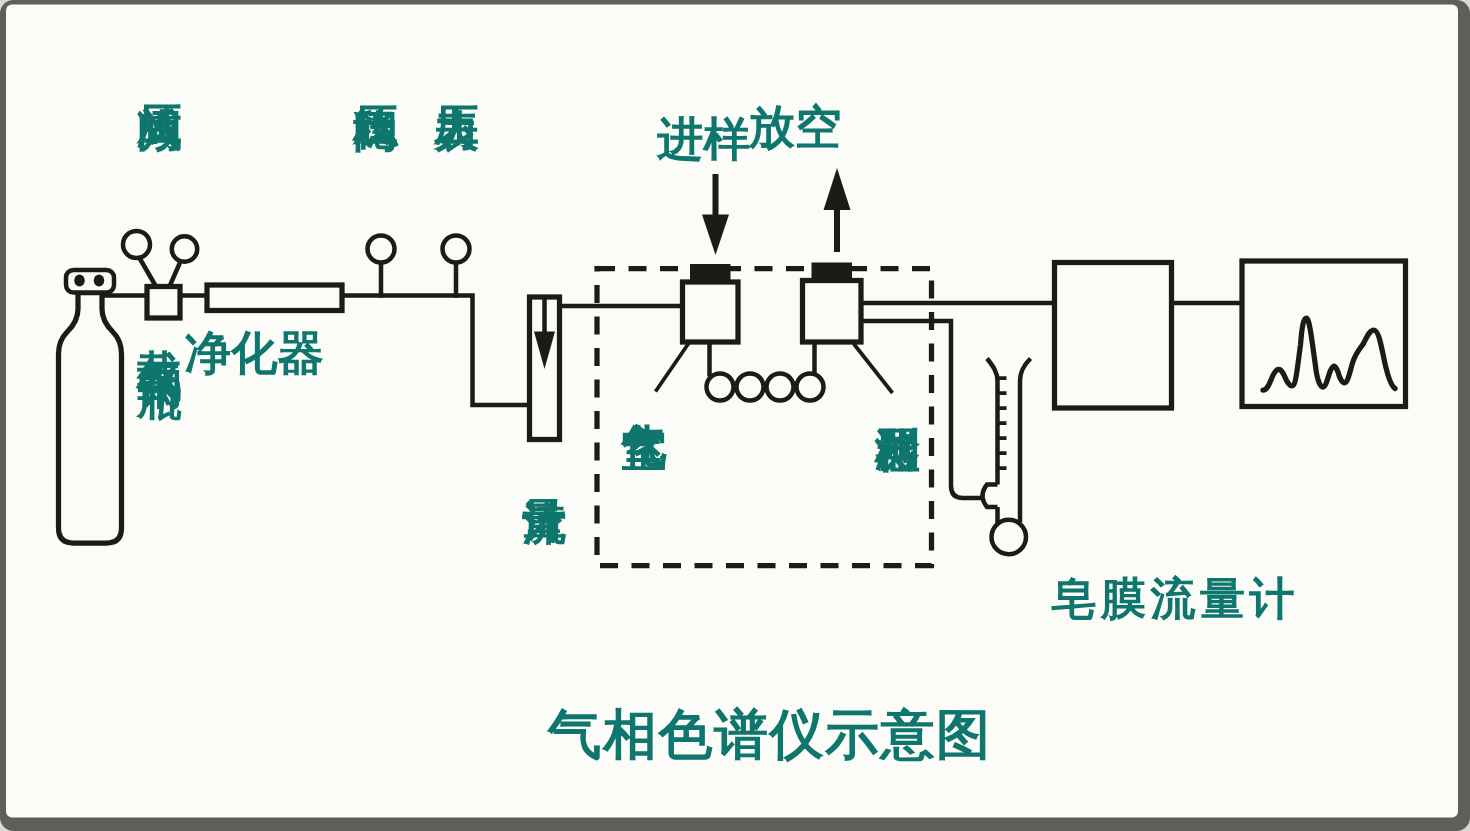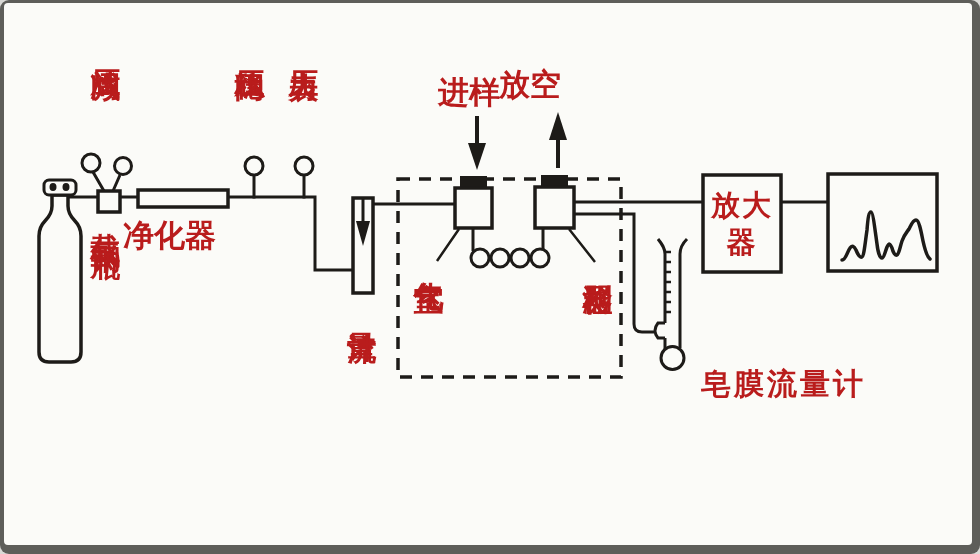--- a/index.html
+++ b/index.html
@@ -16,21 +16,21 @@
     width:100%;height:100%;
     background:#fbfbf8;
     overflow:hidden;
     border-radius:4px;
   }
   
   .world{position:absolute;left:-4px;top:-3px;width:980px;height:554px;}
   .art{position:absolute;left:0;top:0;}
   .lbl{
     position:absolute;
-    color:#b91c1c;
+    color:#0f766e;
     font-family:"Liberation Sans","DejaVu Sans",sans-serif;
     font-weight:700;
     white-space:nowrap;
     line-height:1.08;
   }
   .vlbl{
     writing-mode:vertical-rl;
     text-orientation:upright;
   }
   .f30{font-size:30px;}
@@ -152,21 +152,21 @@
       <div class="lbl f31" style="left:438px;top:76px;">进样</div>
 
       <div class="lbl f31" style="left:499px;top:68px;">放空</div>
 
       <div class="lbl vlbl f30" style="left:412px;top:258px;">气化室</div>
 
 
       <div class="lbl vlbl f30" style="left:581px;top:261px;">检测器</div>
 
 
-      <div class="lbl lbl-amp" style="left:705px;top:187px;">放大器</div>
 
 
-      <div class="lbl f30 lbl-soap" style="left:701px;top:368px;text-align:center;">皂膜流量计</div>
+      <div class="lbl f30 lbl-soap" style="left:701px;top:384px;text-align:center;">皂膜流量计</div>
 
+      <div class="lbl title" style="left:365px;top:471px;">气相色谱仪示意图</div>
 
     </div>
   </div>
 </div>
 
 </body></html>

